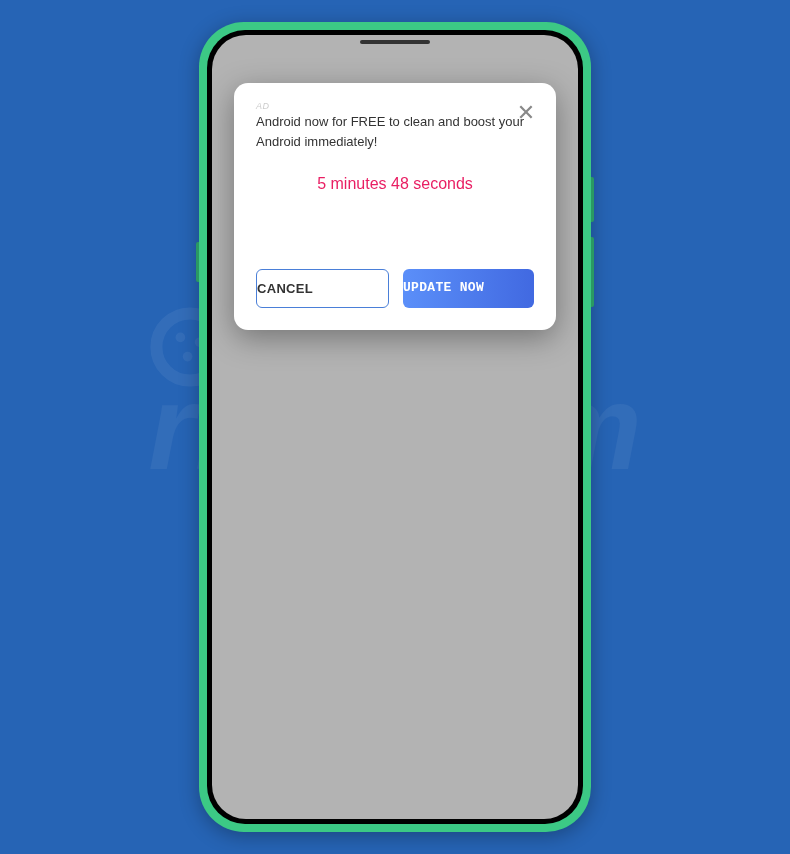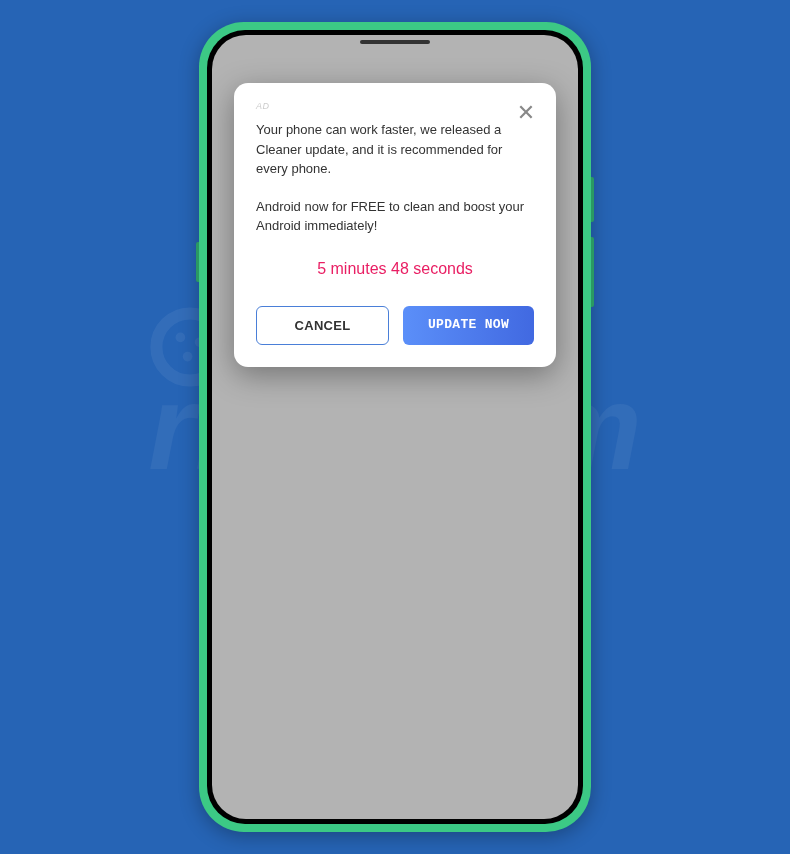--- a/index.html
+++ b/index.html
@@ -122,21 +122,21 @@
       background: #fff;
       border-radius: 14px;
       padding: 18px 22px 22px 22px;
       box-shadow: 0 8px 30px rgba(0,0,0,0.35);
     }
     
     .ad-label {
       font-size: 9px;
       color: #ccc;
       letter-spacing: 0.5px;
-      margin-bottom: 9px;
+      margin-bottom: 1px;
       font-style: italic;
     }
     
     .close-button {
       position: absolute;
       top: 18px;
       right: 18px;
       width: 24px;
       height: 24px;
       cursor: pointer;
@@ -182,23 +182,24 @@
       display: flex;
       gap: 14px;
     }
     
     .btn {
       flex: 1;
       padding: 11px 0;
       border-radius: 6px;
       font-size: 13px;
       font-weight: 600;
-      text-align: center;
+      text-align: left;
       cursor: pointer;
       letter-spacing: 0.3px;
+      margin-top: 48px;
     }
     
     .btn-cancel {
       background: #fff;
       border: 1.5px solid #4a7fd8;
       color: #333;
     }
     
     .btn-update {
       background: linear-gradient(90deg, #5b8ff9 0%, #4169e1 100%);
@@ -229,21 +230,20 @@
     <div class="phone-speaker"></div>
     <div class="phone-screen">
 
       <div class="modal">
         <div class="ad-label">AD</div>
         <div class="close-button">
           <span>✕</span>
         </div>
 
         <div class="modal-body">
-          <p>Your phone can work faster, we released a Cleaner update, and it is recommended for every phone.</p>
           <p>
             <span>Android now for </span><strong>FREE</strong><span> to clean and boost your Android immediately!</span>
           </p>
         </div>
 
         <div class="countdown">5 minutes 48 seconds</div>
 
         <div class="button-row">
           <div class="btn btn-cancel">CANCEL</div>
           <div class="btn btn-update">UPDATE NOW</div>

